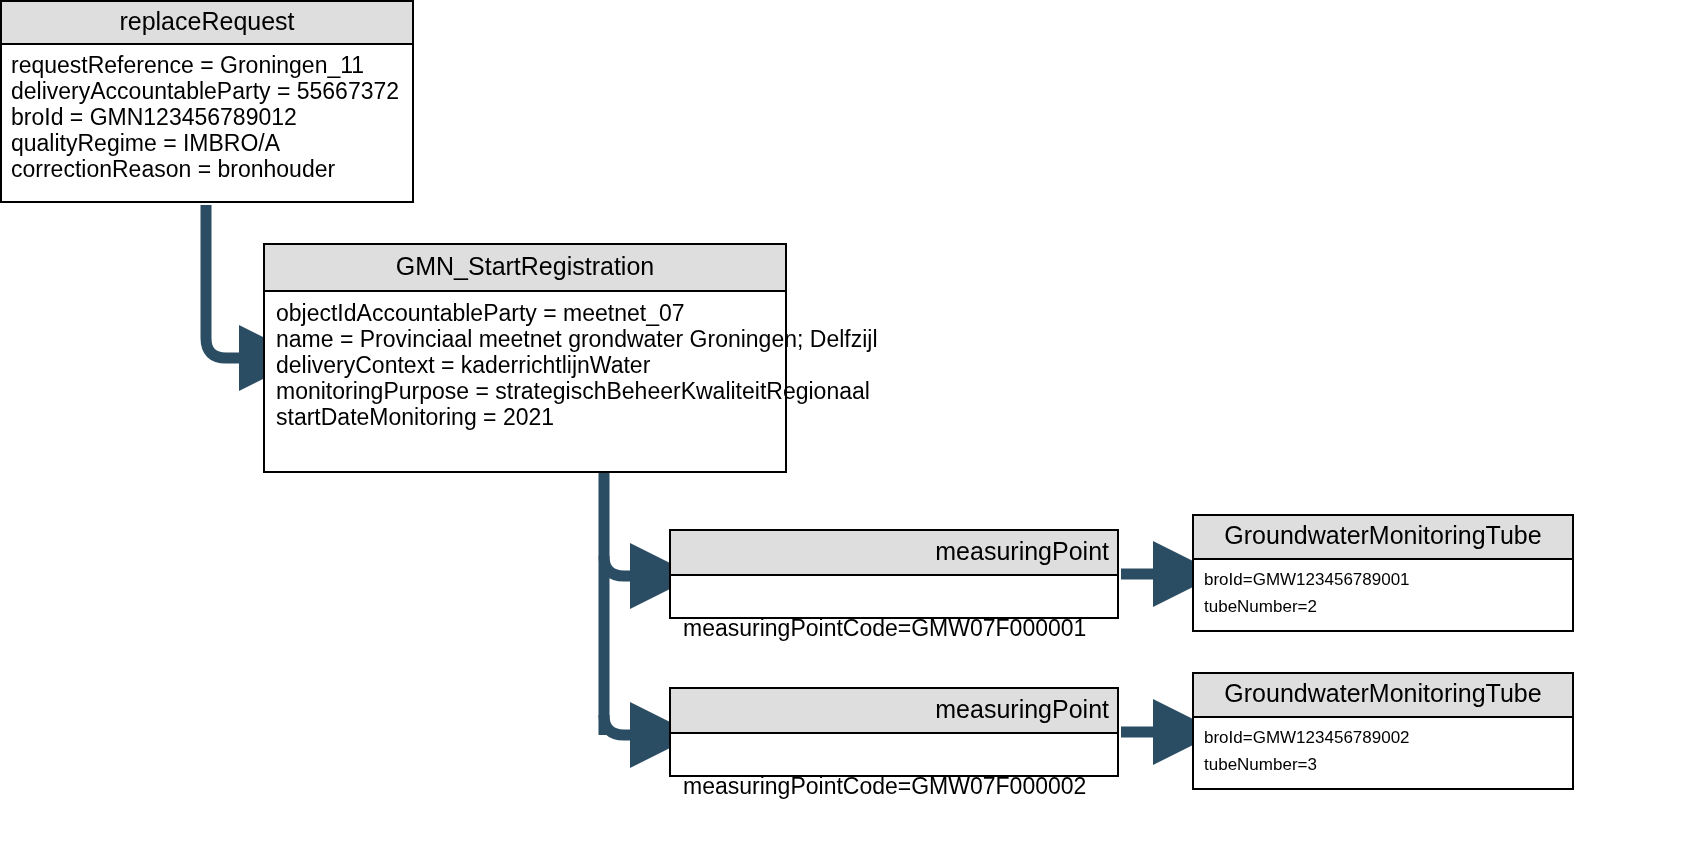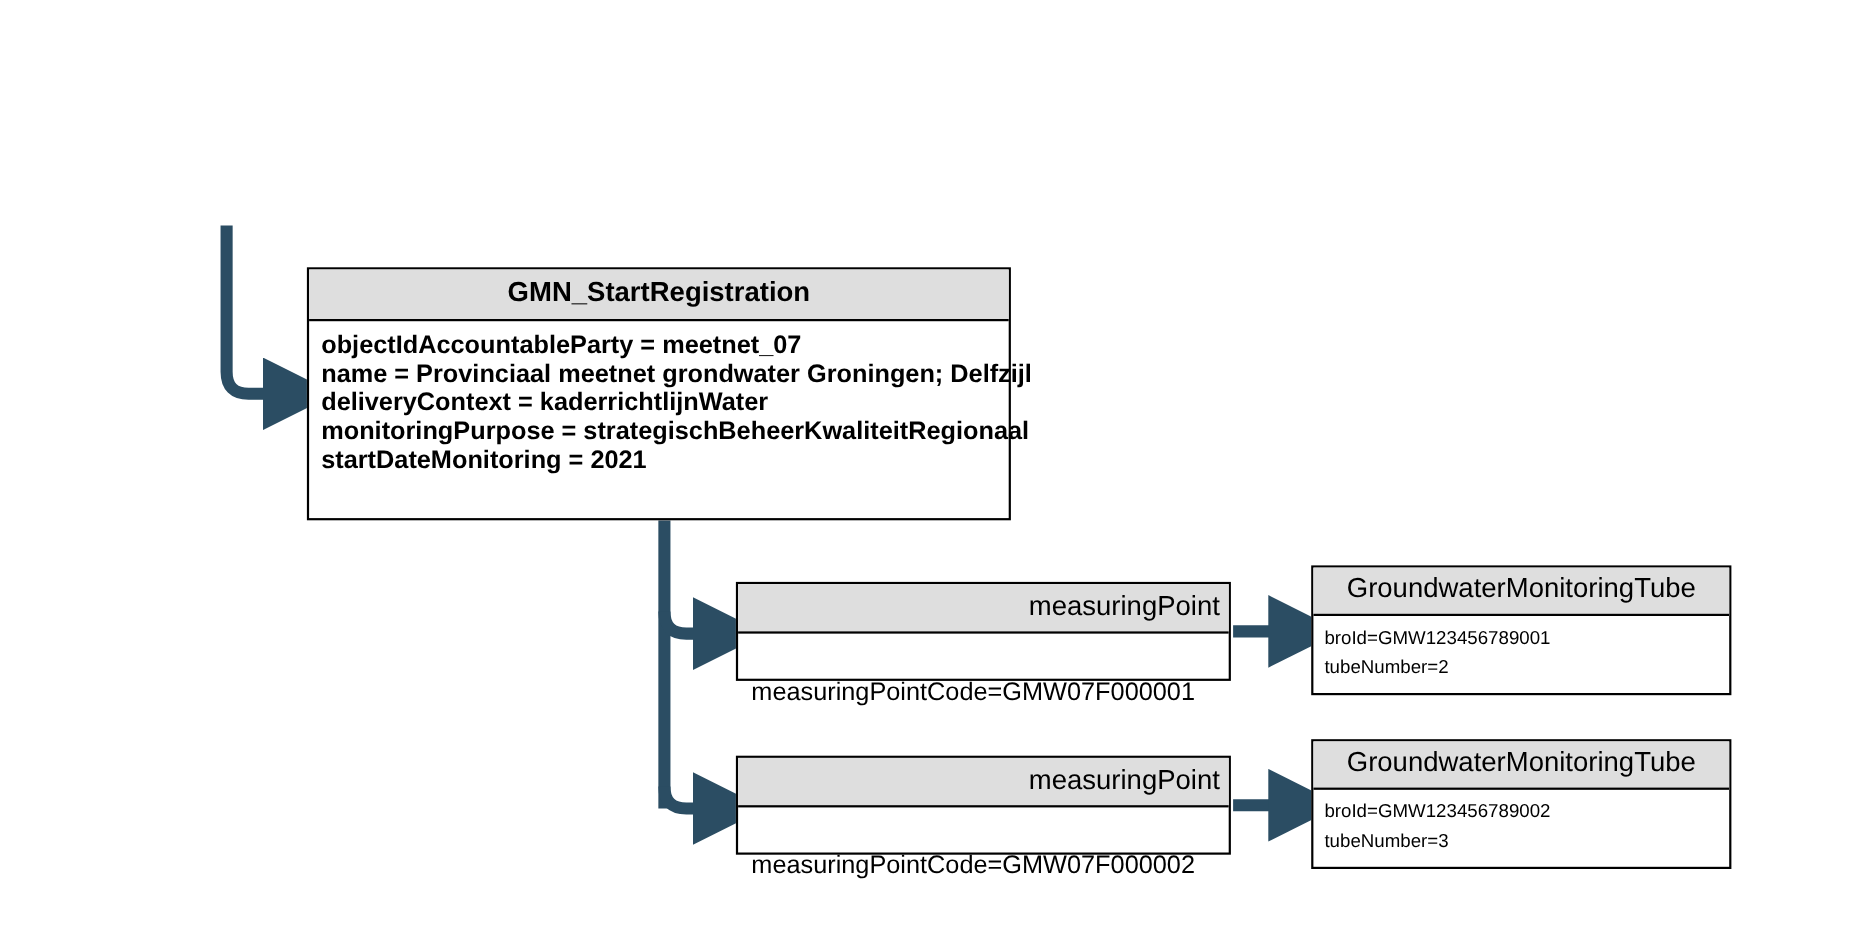--- a/index.html
+++ b/index.html
@@ -55,21 +55,21 @@
     white-space: nowrap;
   }
   
   #node-replace-request {
     left: 0px; top: 0px; width: 414px; height: 203px;
   }
   #node-replace-request .node-header { height: 43px; padding-top: 5px; }
   #node-replace-request .node-body { padding-top: 7px; }
 
   #node-gmn-start-registration {
-    left: 279px; top: 243px; width: 640px; height: 230px; font-weight: bold;
+    left: 263px; top: 243px; width: 524px; height: 230px;
   }
   #node-gmn-start-registration .node-header { height: 47px; padding-top: 7px; }
   #node-gmn-start-registration .node-body { padding-top: 8px; padding-left: 11px; }
 
   #node-measuring-point-1 {
     left: 669px; top: 529px; width: 450px; height: 90px;
   }
   #node-measuring-point-2 {
     left: 669px; top: 687px; width: 450px; height: 90px;
   }
@@ -103,20 +103,30 @@
 
     <path d="M 604 556 Q 604 576 624 576 L 641 576" fill="none" stroke="#2b4d63" stroke-width="11" stroke-linecap="butt" marker-end="url(#arrowhead)"></path>
 
     <path d="M 604 715 Q 604 735 624 735 L 641 735" fill="none" stroke="#2b4d63" stroke-width="11" stroke-linecap="butt" marker-end="url(#arrowhead)"></path>
 
     <path d="M 1121 574 L 1164 574" fill="none" stroke="#2b4d63" stroke-width="11" stroke-linecap="butt" marker-end="url(#arrowhead)"></path>
 
     <path d="M 1121 732 L 1164 732" fill="none" stroke="#2b4d63" stroke-width="11" stroke-linecap="butt" marker-end="url(#arrowhead)"></path>
   </svg>
 
+  <div class="node" id="node-replace-request">
+    <div class="node-header">replaceRequest</div>
+    <div class="node-body">
+      <div class="attr-line">requestReference = Groningen_11</div>
+      <div class="attr-line">deliveryAccountableParty = 55667372</div>
+      <div class="attr-line">broId = GMN123456789012</div>
+      <div class="attr-line">qualityRegime = IMBRO/A</div>
+      <div class="attr-line">correctionReason = bronhouder</div>
+    </div>
+  </div>
 
   <div class="node" id="node-gmn-start-registration">
     <div class="node-header">GMN_StartRegistration</div>
     <div class="node-body">
       <div class="attr-line">objectIdAccountableParty = meetnet_07</div>
       <div class="attr-line">name = Provinciaal meetnet grondwater Groningen; Delfzijl</div>
       <div class="attr-line">deliveryContext = kaderrichtlijnWater</div>
       <div class="attr-line">monitoringPurpose = strategischBeheerKwaliteitRegionaal</div>
       <div class="attr-line">startDateMonitoring = 2021</div>
     </div>

